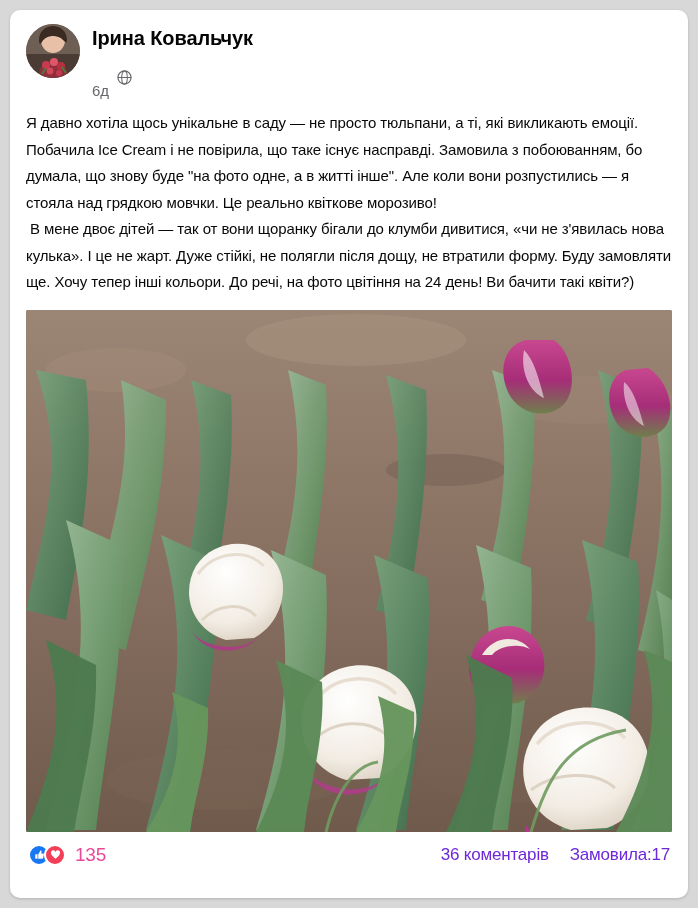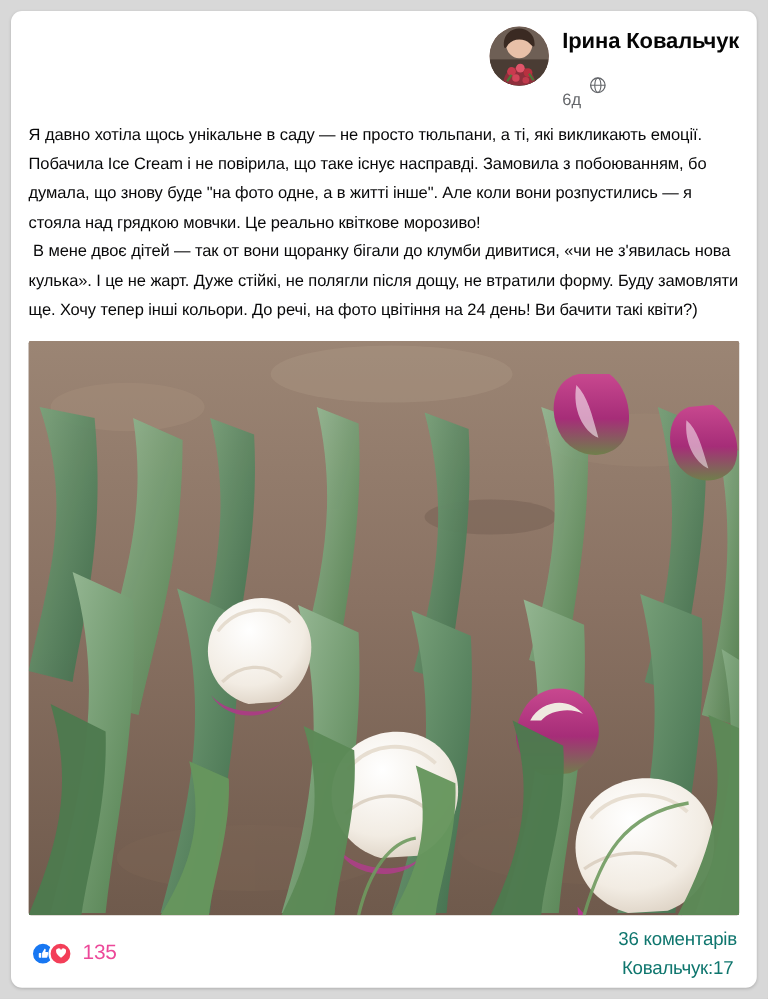--- a/index.html
+++ b/index.html
@@ -24,21 +24,20 @@
     background: #ffffff;
     border-radius: 10px;
     box-shadow: 0 1px 3px rgba(0,0,0,0.18);
     overflow: hidden;
   }
   
   .post-header {
     display: flex;
     align-items: flex-start;
     padding: 14px 16px 0 16px;
-    justify-content: flex-end;
   }
   .avatar {
     width: 54px;
     height: 54px;
     border-radius: 50%;
     overflow: hidden;
     flex: 0 0 54px;
     background: #7a5c52;
     position: relative;
   }
@@ -121,26 +120,25 @@
   .bubble.like { background: #1877f2; }
   .bubble.love { background: #f33e58; margin-left: -6px; }
   .reaction-count {
     margin-left: 9px;
     font-size: 19px;
     color: #ec4899;
     letter-spacing: -0.2px;
   }
   .footer-right {
     font-size: 17px;
-    color: #0f766e;
+    color: #6d28d9;
     letter-spacing: -0.2px;
     display: flex;
     align-items: center;
-    gap: 6px;
-    flex-direction: column;
+    gap: 21px;
   }
 </style>
 </head>
 <body>
 
 <div class="page">
   <div class="card">
 
     <div class="post-header">
       <div class="avatar">
@@ -324,18 +322,18 @@
           <span class="bubble love">
             <svg viewBox="0 0 16 16" width="11" height="11" aria-hidden="true">
               <path d="M8 14S1.5 9.8 1.5 5.8A3.3 3.3 0 0 1 8 4.3a3.3 3.3 0 0 1 6.5 1.5C14.5 9.8 8 14 8 14z" fill="#ffffff"></path>
             </svg>
           </span>
         </div>
         <span class="reaction-count">135</span>
       </div>
       <div class="footer-right">
         <span>36 коментарів</span>
-        <span>Ковальчук:17</span>
+        <span>Замовила:17</span>
       </div>
     </div>
 
   </div>
 </div>
 
 </body></html>

